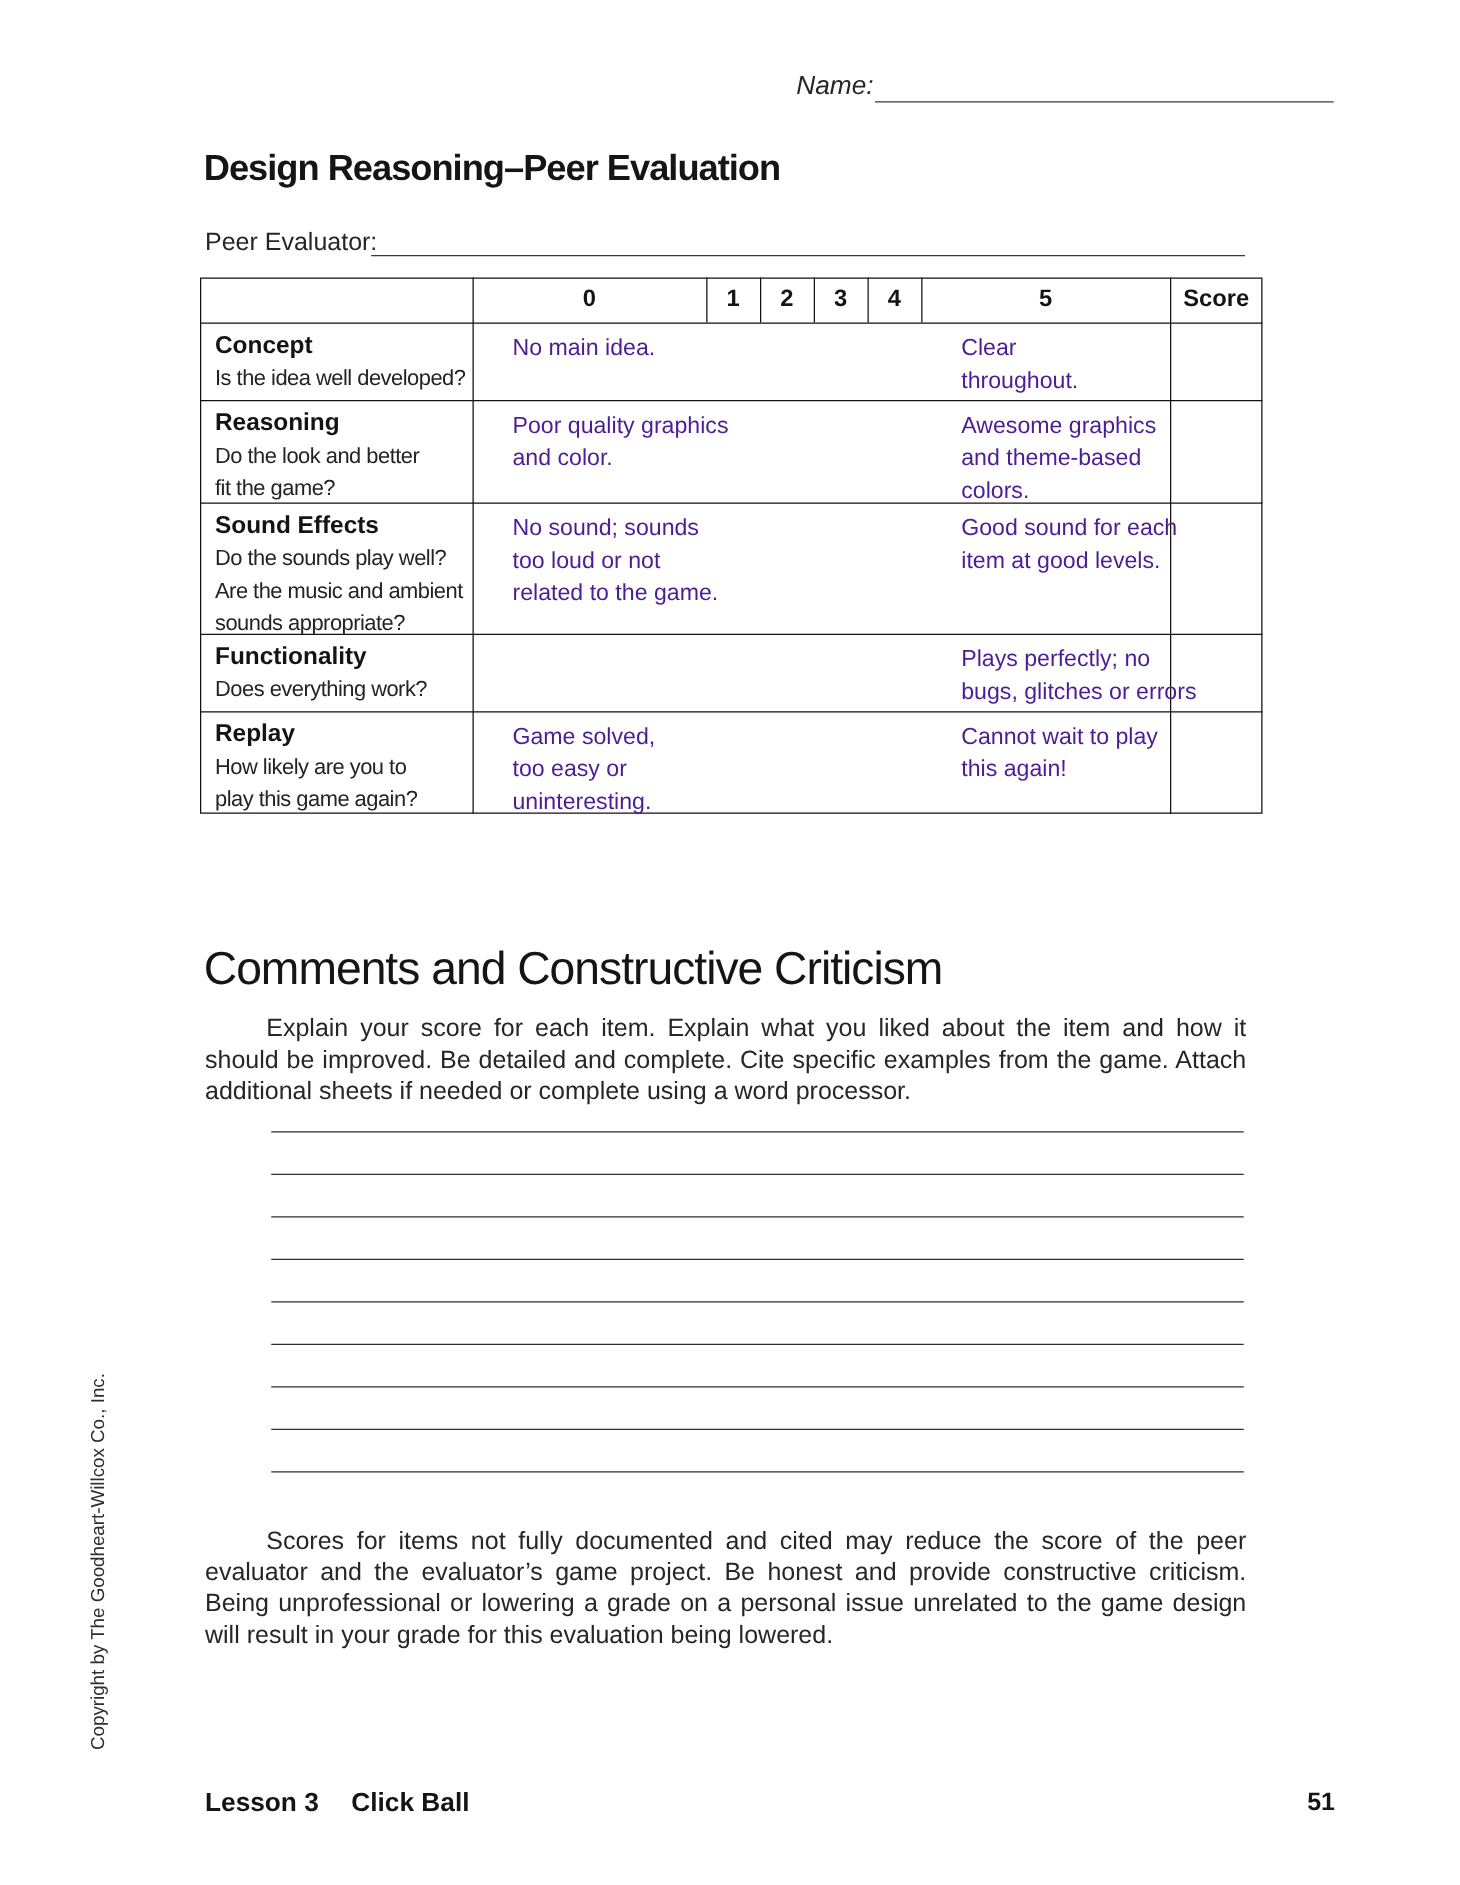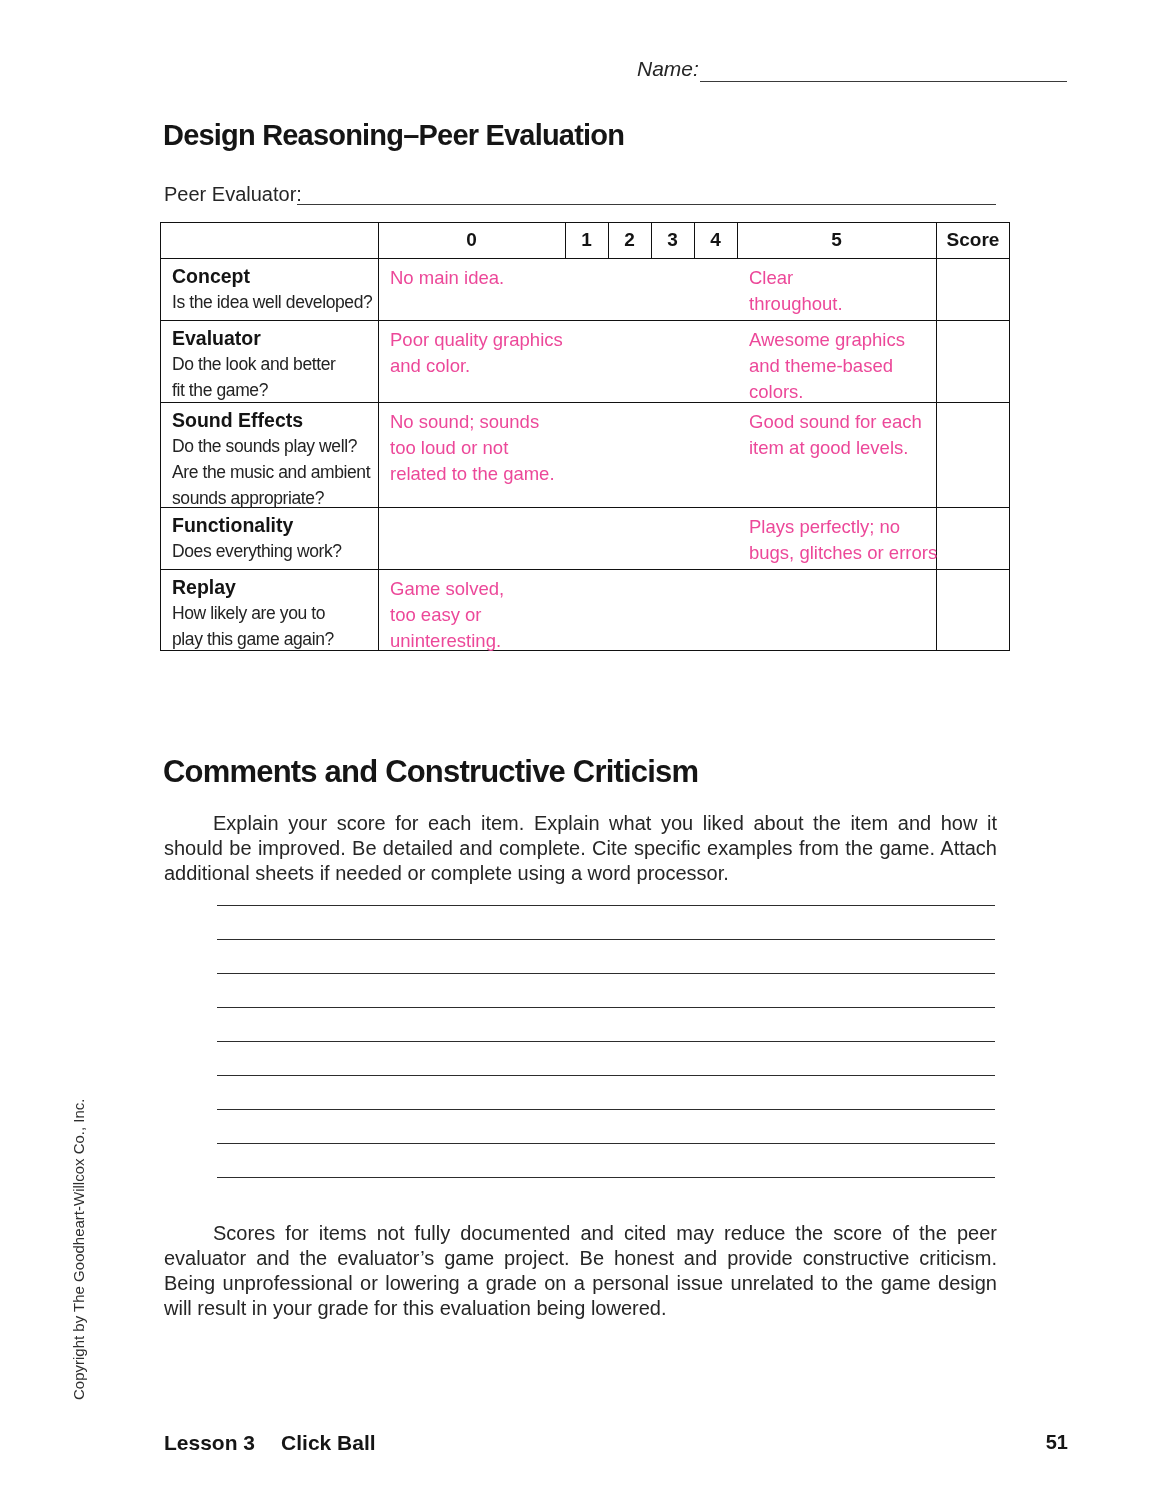--- a/index.html
+++ b/index.html
@@ -29,33 +29,33 @@
   .hline { position: absolute; left: 0; width: 850px; height: 0;
            border-top: 1.5px solid #111; }
   .vline { position: absolute; top: 0; width: 0; border-left: 1.5px solid #111; }
   .hcell { position: absolute; top: 0; height: 36px; line-height: 36px;
            text-align: center; font-weight: bold; font-size: 19px; color: #141414; }
   .cell  { position: absolute; }
   .cell-title { font-size: 19.5px; font-weight: bold; line-height: 25px; color: #141414; }
   .cell-desc  { font-size: 17.5px; line-height: 26px; letter-spacing: -0.4px;
                 white-space: pre-line; color: #232323; }
   .cell-low, .cell-high { font-size: 18.5px; line-height: 26px; white-space: pre-line;
-                          color: #ec4899; }
+                          color: #4c1d95; margin-left: 20px; }
   .cell-low  { width: 335px; }
   .cell-high { width: 210px; }
   .total-row { position: absolute; left: 577px; top: 429px; width: 273px; height: 62px;
                border: 1.6px solid #111; border-top: none; }
   .total-divider { position: absolute; left: 197.5px; top: 0; height: 100%;
                    border-left: 1.5px solid #111; }
   .total-text { position: absolute; left: 12px; top: 6px; }
   .total-note { font-size: 18px; line-height: 26px; color: #232323; }
   .score-box { position: absolute; left: 776px; width: 74px; }
 
   
-  .comments-heading { left: 163px; top: 754px; font-size: 31px; font-weight: bold;
+  .comments-heading { left: 163px; top: 754px; font-size: 37px; font-weight: normal;
                       letter-spacing: -0.8px; color: #151515; }
   .para { left: 164px; width: 833px; font-size: 20px; line-height: 25px;
           text-align: justify; text-indent: 49px; color: #262626; }
   .para-intro   { top: 811px; }
   .para-closing { top: 1204px; margin-top: 17px; }
   .write-lines { left: 217px; top: 905px; width: 778px; height: 290px; }
   .write-line { position: absolute; left: 0; width: 778px; height: 0;
                 border-top: 1.7px solid #2d2d2d; }
 
   
@@ -106,21 +106,21 @@
   <div class="cell" style="left:12px; top:42px; width:203px">
     <div class="cell-title">Concept</div>
     <div class="cell-desc">Is the idea well developed?</div>
   </div>
   <div class="cell cell-low" style="left:230px; top:43px">No main idea.</div>
   <div class="cell cell-high" style="left:589px; top:43px">Clear
 throughout.</div>
   <div class="score-box" style="top:36px; height:62px"></div>
 
   <div class="cell" style="left:12px; top:104px; width:203px">
-    <div class="cell-title">Evaluator</div>
+    <div class="cell-title">Reasoning</div>
     <div class="cell-desc">Do the look and better
 fit the game?</div>
   </div>
   <div class="cell cell-low" style="left:230px; top:105px">Poor quality graphics
 and color.</div>
   <div class="cell cell-high" style="left:589px; top:105px">Awesome graphics
 and theme-based
 colors.</div>
   <div class="score-box" style="top:98px; height:82px"></div>
 
@@ -146,20 +146,22 @@
   <div class="score-box" style="top:285px; height:62px"></div>
 
   <div class="cell" style="left:12px; top:353px; width:203px">
     <div class="cell-title">Replay</div>
     <div class="cell-desc">How likely are you to
 play this game again?</div>
   </div>
   <div class="cell cell-low" style="left:230px; top:354px">Game solved,
 too easy or
 uninteresting.</div>
+  <div class="cell cell-high" style="left:589px; top:354px">Cannot wait to play
+this again!</div>
   <div class="score-box" style="top:347px; height:82px"></div>
 
 </div>
 
 <h2 class="abs comments-heading">Comments and Constructive Criticism</h2>
 <p class="abs para para-intro">Explain your score for each item. Explain what you liked about the item and how it should be improved. Be detailed and complete. Cite specific examples from the game. Attach additional sheets if needed or complete using a word processor.</p>
 
 <div class="abs write-lines">
     <div class="write-line" style="top: 0px;"></div>
     <div class="write-line" style="top: 34px;"></div>

